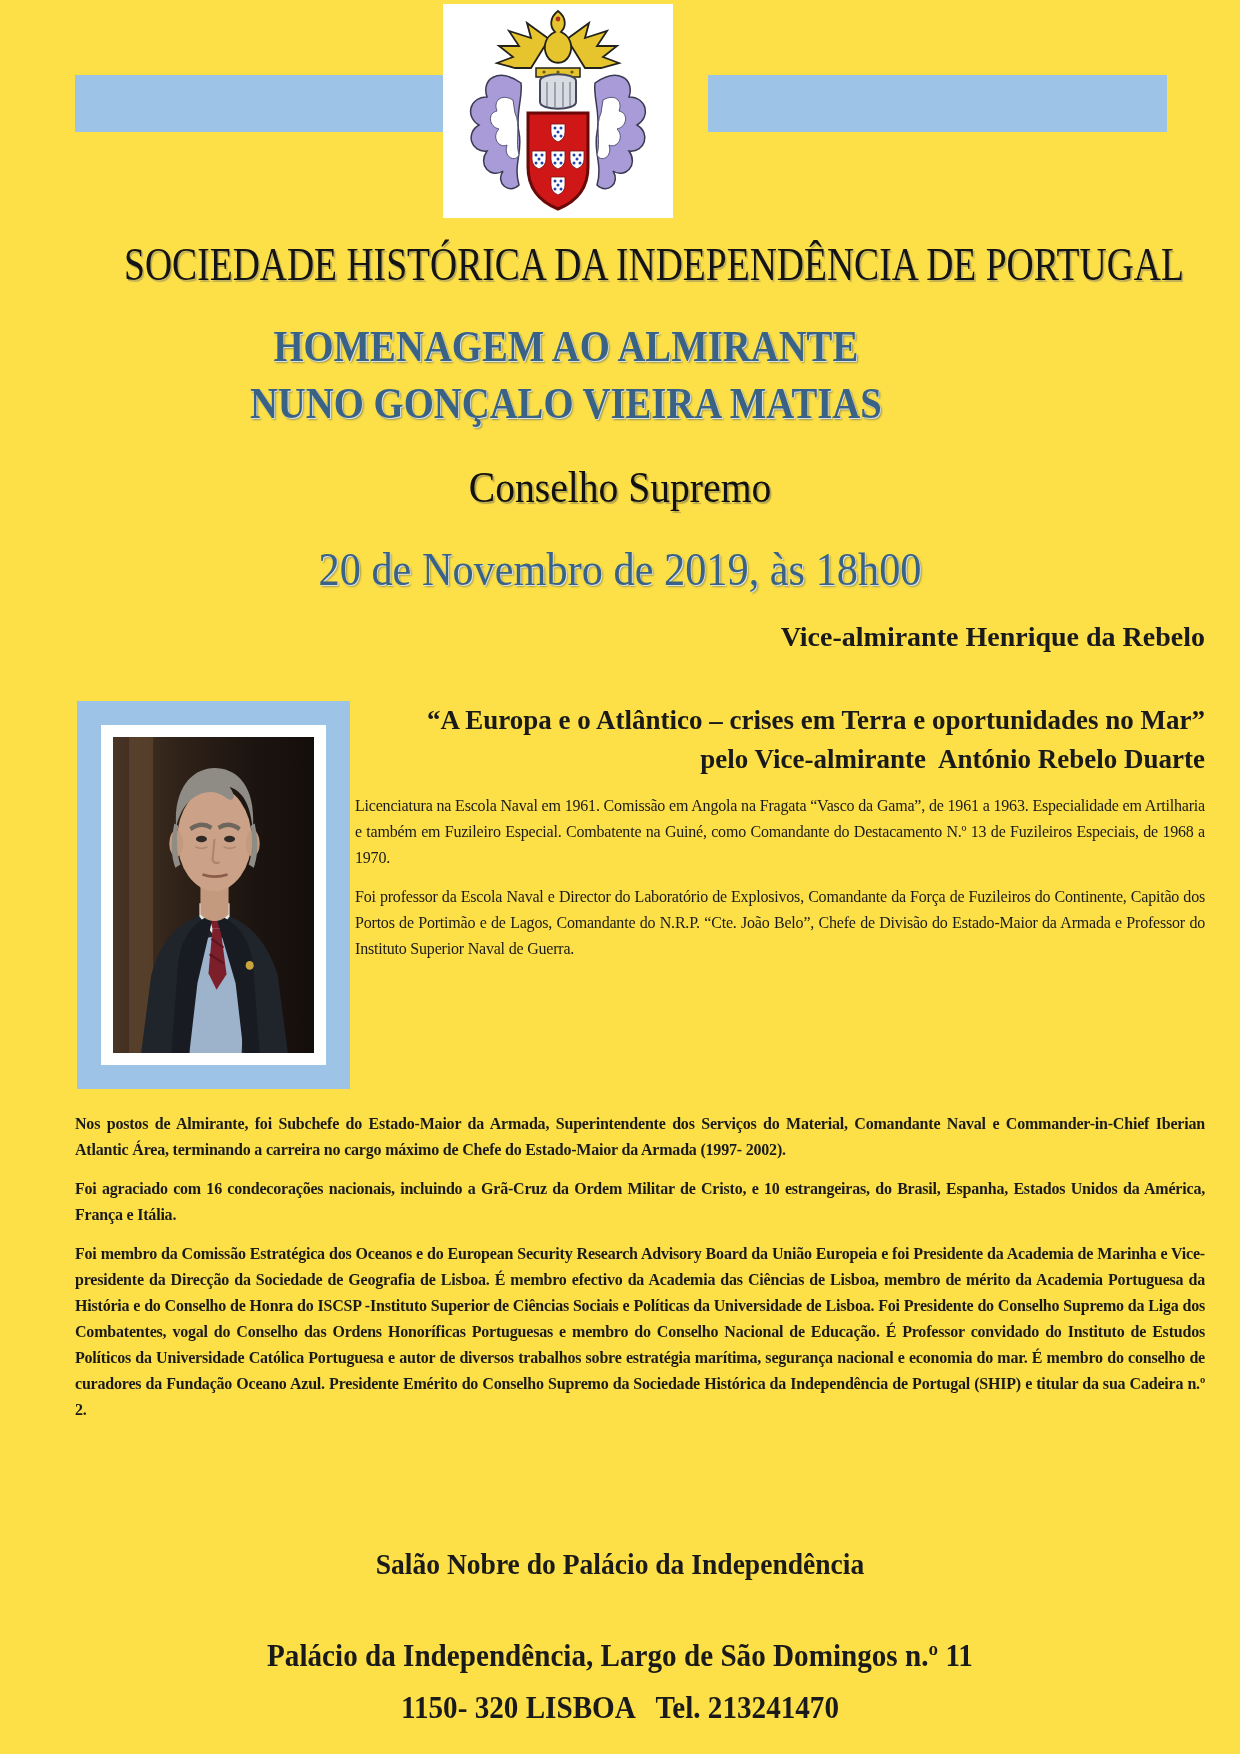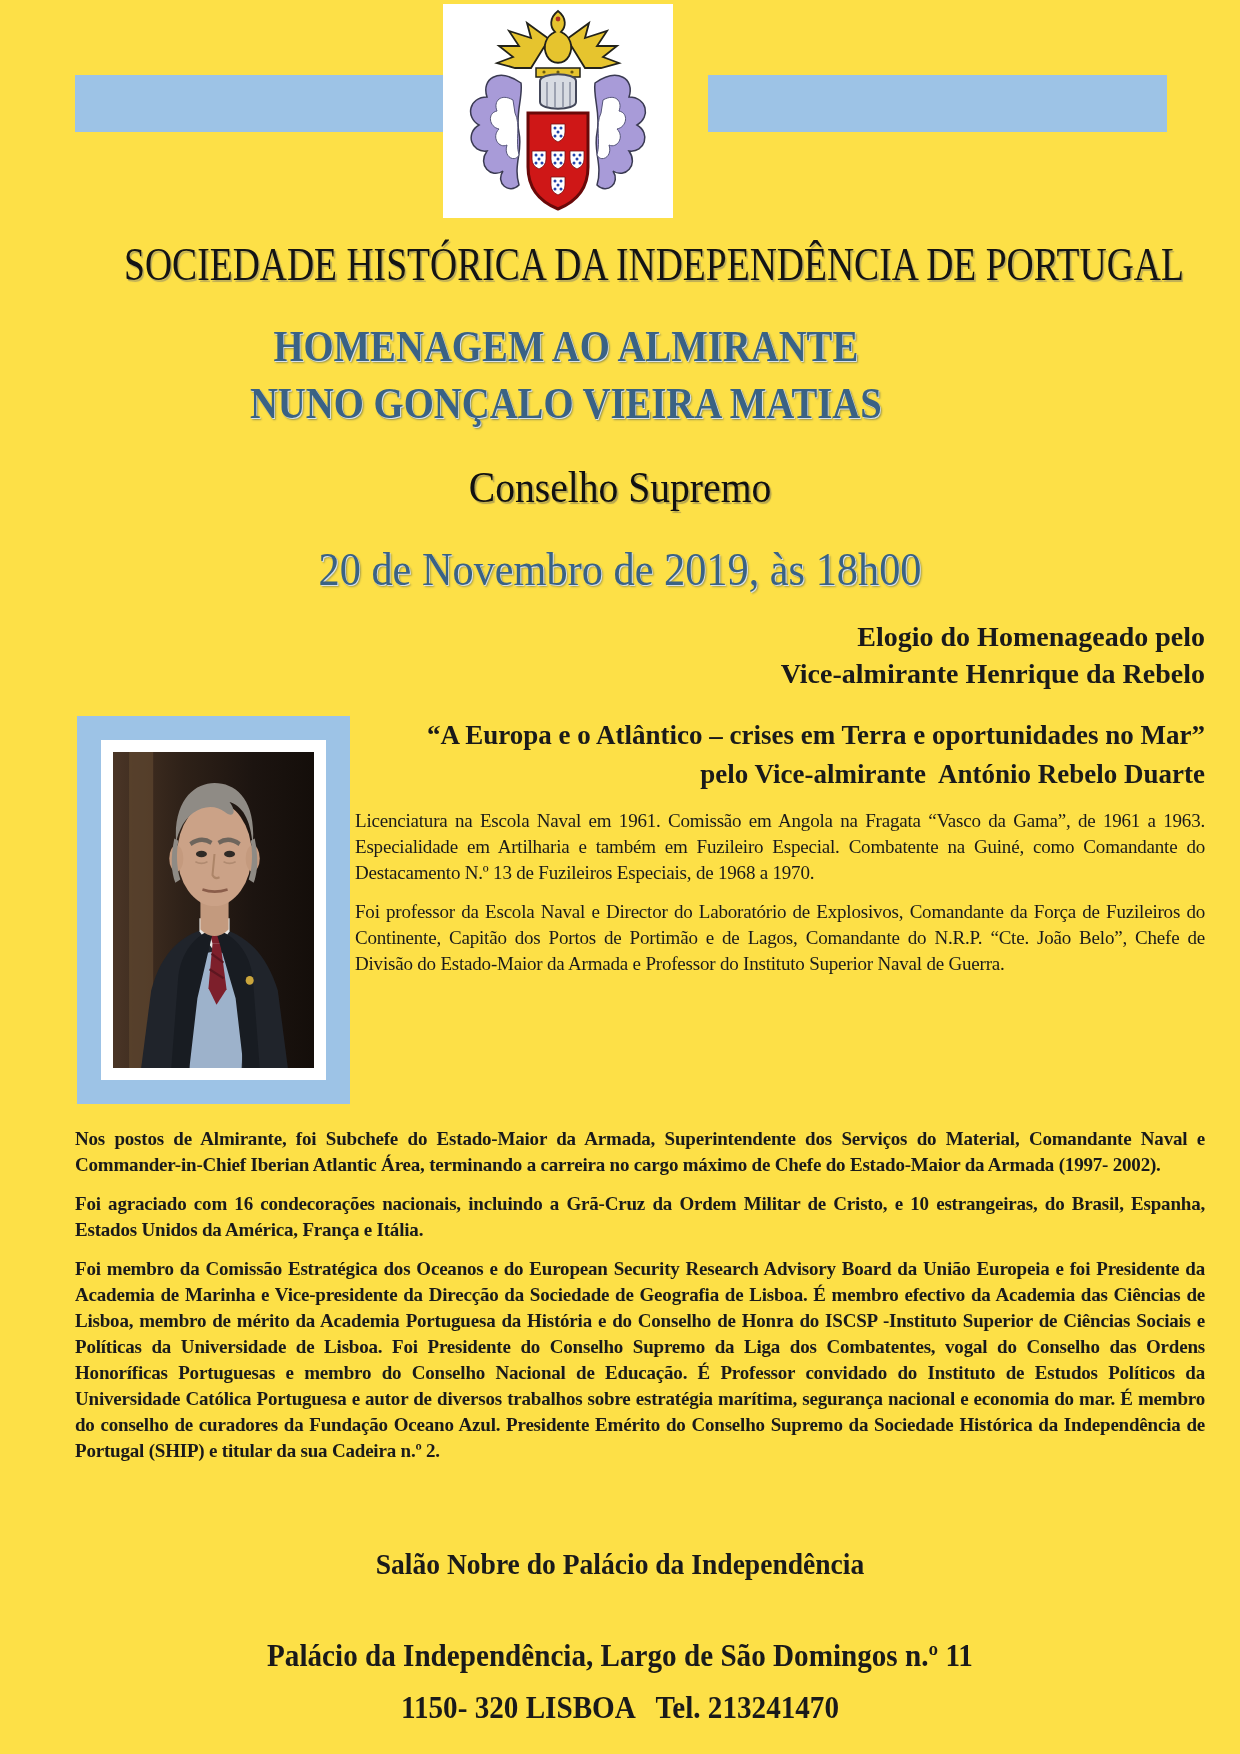--- a/index.html
+++ b/index.html
@@ -33,31 +33,31 @@
     transform:scaleX(0.90);transform-origin:center;
     text-shadow:2px 2px 1px rgba(90,90,90,0.45);
   }
   .date-line{
     margin-top:28px;text-align:center;font-size:46px;line-height:56px;color:#3A6284;
     transform:scaleX(0.92);transform-origin:center;
     text-shadow:1px 1px 0 #d7e1ea,2px 2px 2px rgba(40,60,80,0.4);
   }
   .eulogy{margin-top:20px;text-align:right;font-weight:bold;font-size:28px;line-height:37px;}
   
-  .main{position:relative;margin-top:24px;min-height:392px;}
+  .main{position:relative;margin-top:46px;min-height:392px;}
   .photo-frame{
     position:absolute;left:2px;top:0;width:273px;height:388px;box-sizing:border-box;
     border:24px solid #9DC3E6;background:#ffffff;padding:12px;
   }
   .photo-frame svg{width:100%;height:100%;display:block;}
   .side-col{margin-left:280px;}
   .lecture-title{text-align:right;font-weight:bold;font-size:27px;line-height:39px;margin:0 0 14px 0;}
   .pre{white-space:pre-wrap;}
   p.body{
-    font-size:19px;line-height:26px;letter-spacing:-0.2px;
+    font-size:16px;line-height:26px;letter-spacing:-0.2px;
     text-align:justify;margin:0 0 13px 0;
   }
   .full-paras{margin-top:18px;font-weight:bold;}
   
   .venue{
     position:absolute;left:0;width:1240px;top:1548px;text-align:center;
     font-weight:bold;font-size:29px;transform:scaleX(0.95);transform-origin:center;
   }
   .address{
     position:absolute;left:0;width:1240px;top:1630px;text-align:center;
@@ -146,21 +146,20 @@
     <div>NUNO GONÇALO VIEIRA MATIAS</div>
   </div>
 
   <div class="subtitle">Conselho Supremo</div>
 
   <div class="date-line">20 de Novembro de 2019, às 18h00</div>
 
   <div class="content">
 
     <div class="eulogy">
-      <div>Elogio do Homenageado pelo</div>
       <div>Vice-almirante Henrique da Rebelo</div>
     </div>
 
     <div class="main">
       <div class="photo-frame">
         <svg viewBox="0 0 200 285" xmlns="http://www.w3.org/2000/svg" preserveAspectRatio="none">
           <defs>
             <linearGradient id="pbg" x1="0" y1="0" x2="1" y2="0">
               <stop offset="0" stop-color="#4a3526"></stop>
               <stop offset="0.35" stop-color="#2e2118"></stop>

